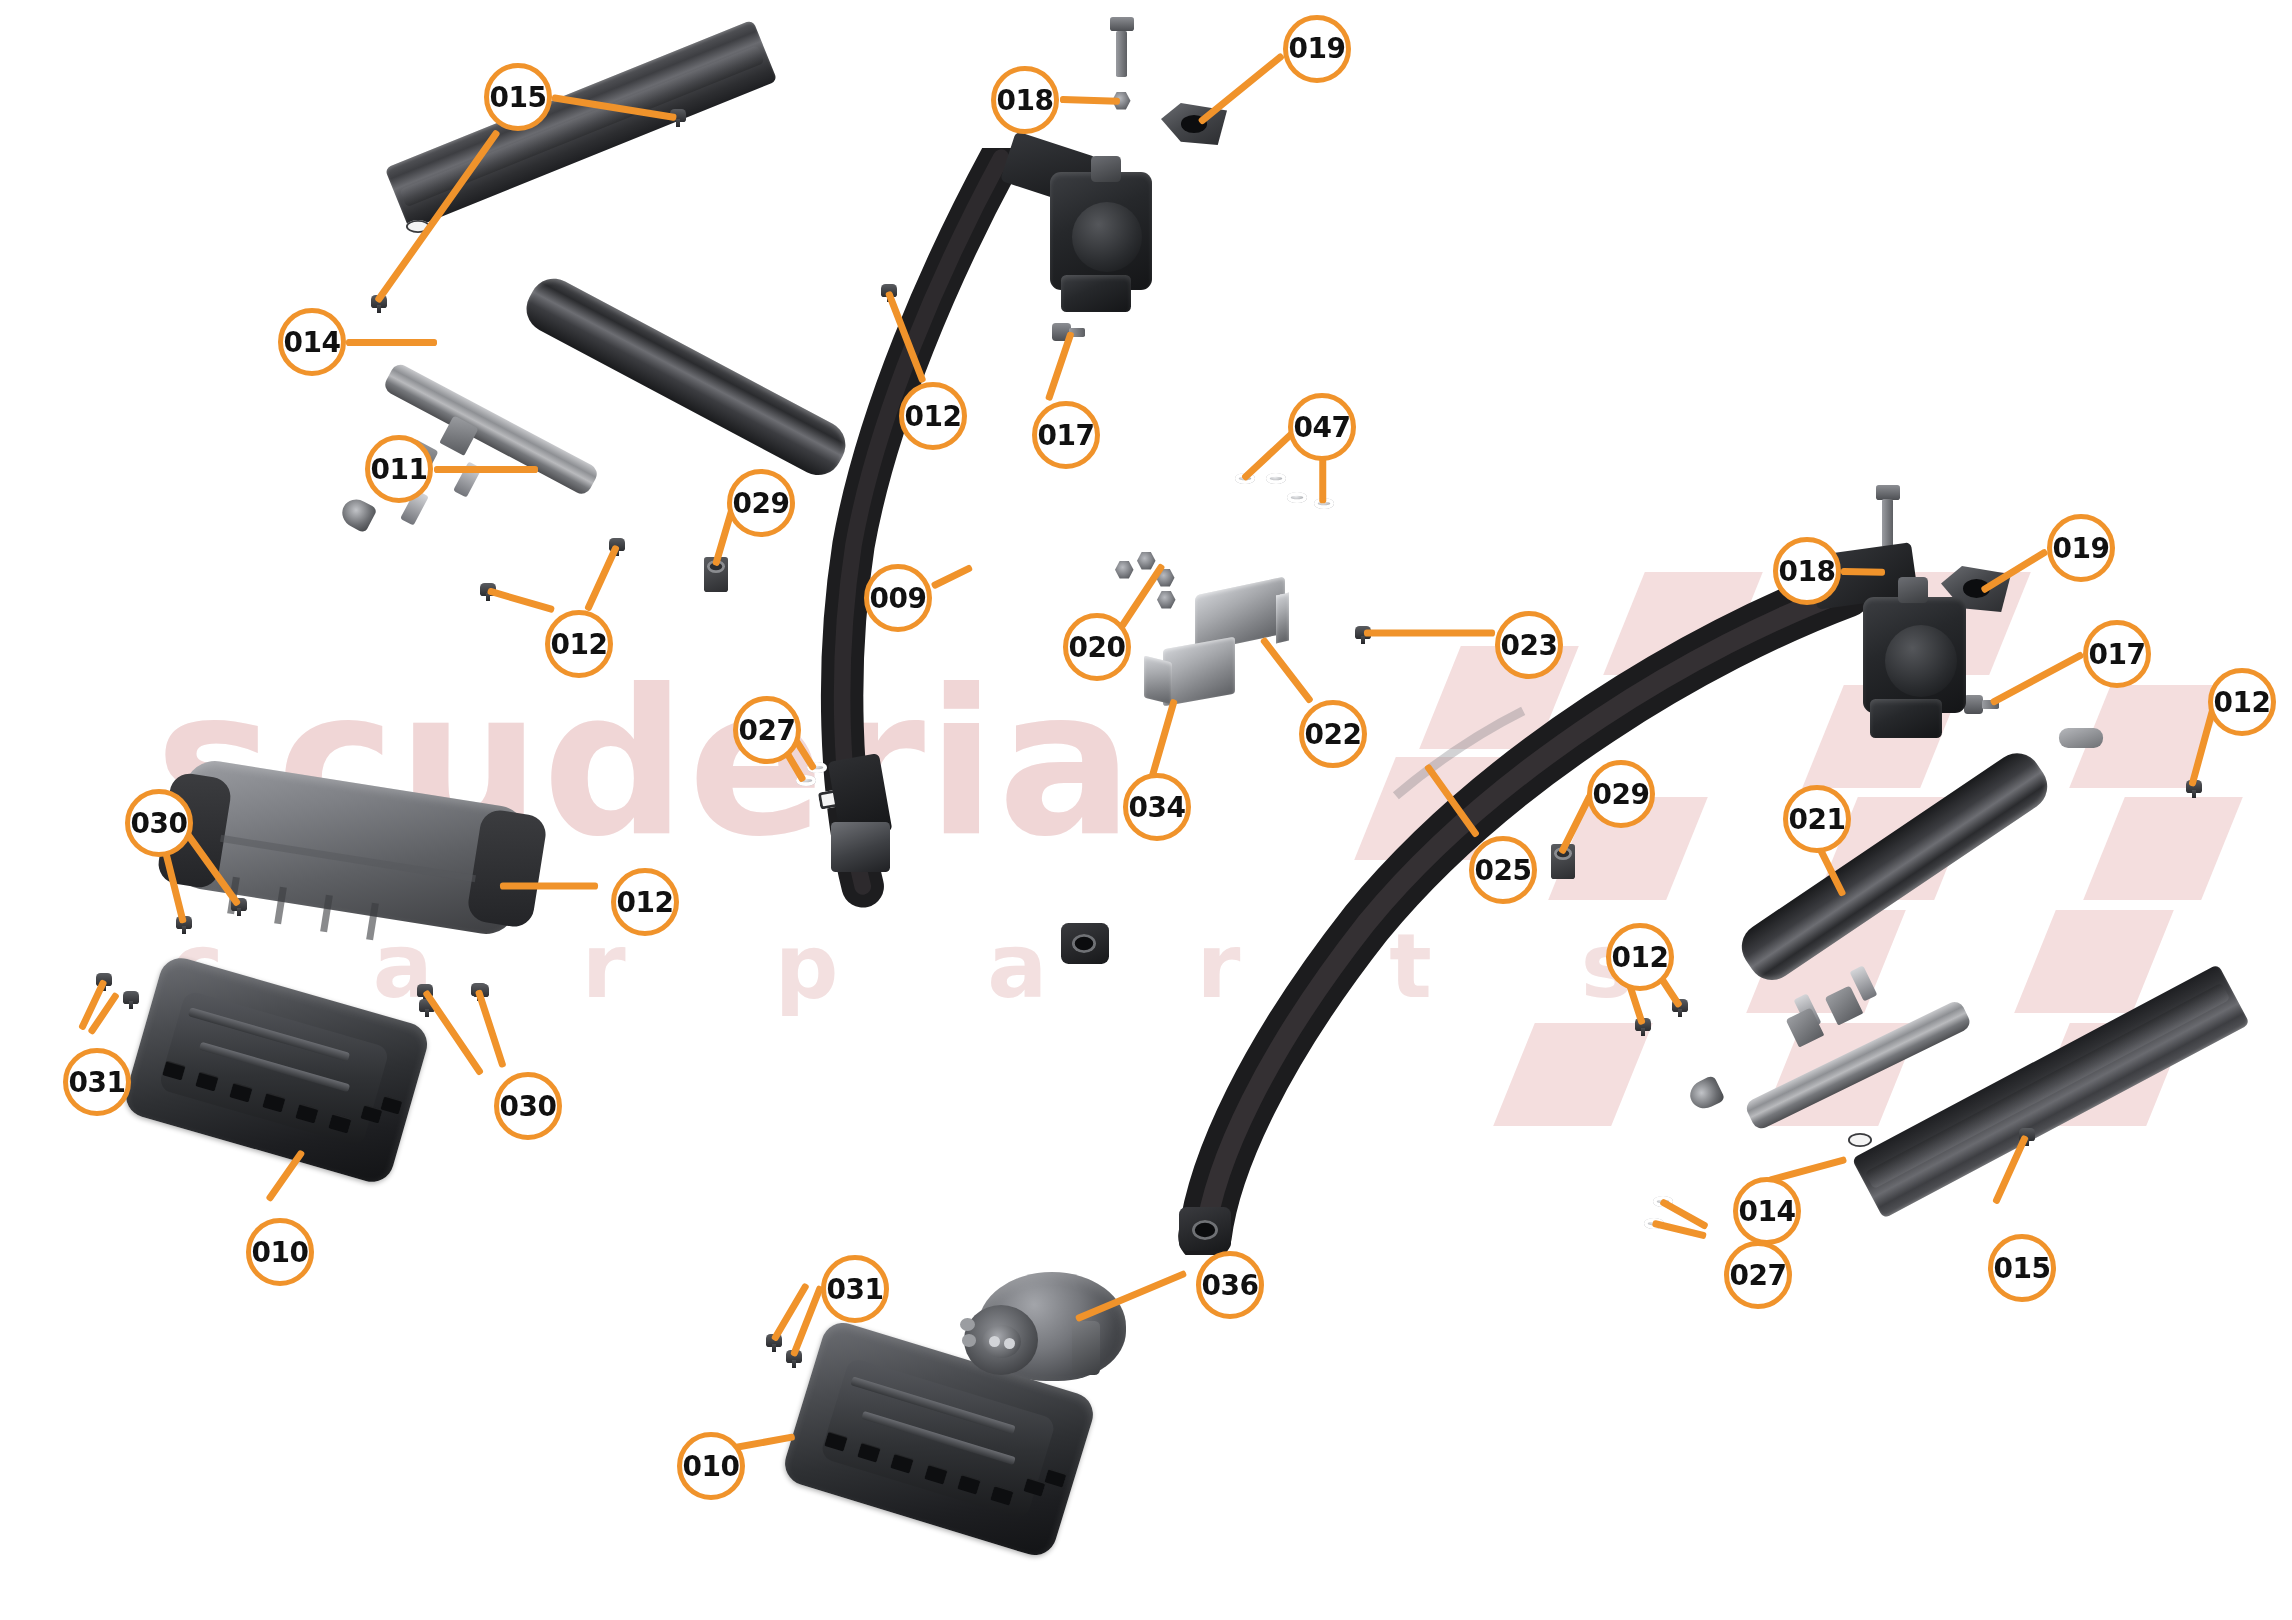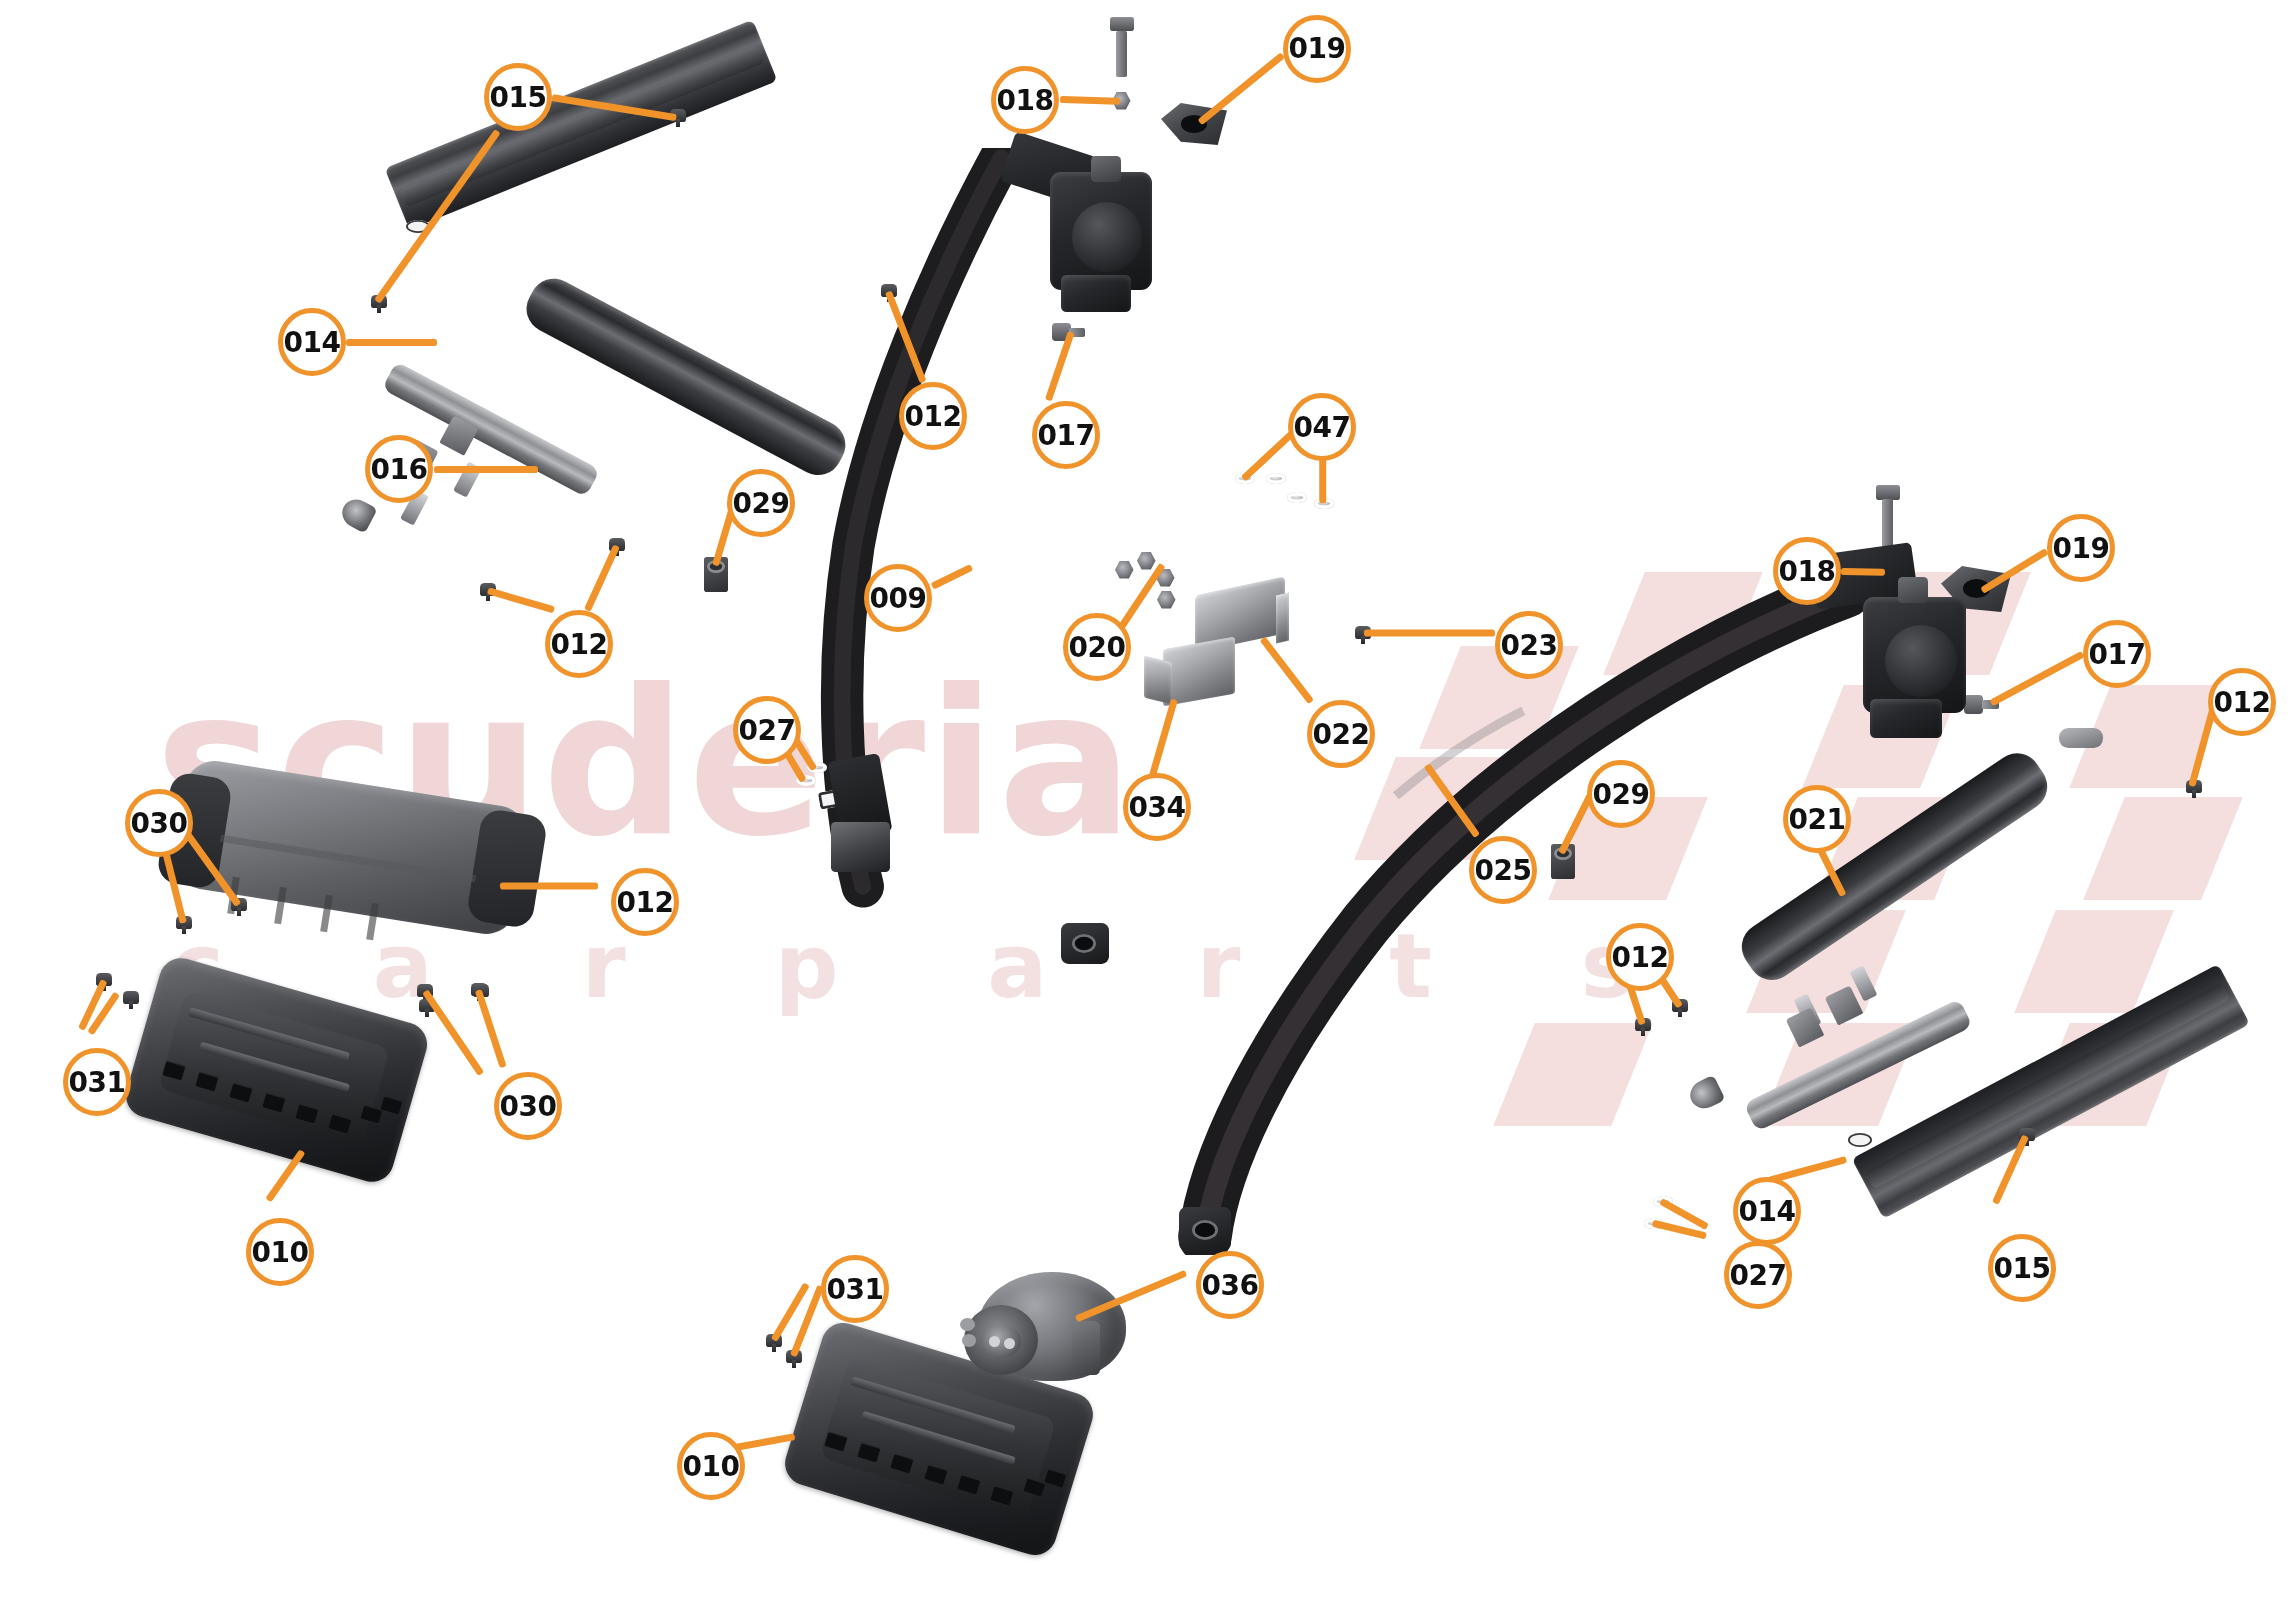--- a/index.html
+++ b/index.html
@@ -454,41 +454,41 @@
       <div class="callout" style="left: 1283px; top: 14.8px; border-color: rgb(240, 147, 43); color: rgb(17, 17, 17);">
         <span>019</span>
       </div>
       <div class="callout" style="left: 899px; top: 382px; border-color: rgb(240, 147, 43); color: rgb(17, 17, 17);">
         <span>012</span>
       </div>
       <div class="callout" style="left: 1032px; top: 401px; border-color: rgb(240, 147, 43); color: rgb(17, 17, 17);">
         <span>017</span>
       </div>
       <div class="callout" style="left: 365px; top: 435px; border-color: rgb(240, 147, 43); color: rgb(17, 17, 17);">
-        <span>016</span>
+        <span>011</span>
       </div>
       <div class="callout" style="left: 727px; top: 469px; border-color: rgb(240, 147, 43); color: rgb(17, 17, 17);">
         <span>029</span>
       </div>
       <div class="callout" style="left: 1288px; top: 393px; border-color: rgb(240, 147, 43); color: rgb(17, 17, 17);">
         <span>047</span>
       </div>
       <div class="callout" style="left: 545px; top: 610px; border-color: rgb(240, 147, 43); color: rgb(17, 17, 17);">
         <span>012</span>
       </div>
       <div class="callout" style="left: 864px; top: 564px; border-color: rgb(240, 147, 43); color: rgb(17, 17, 17);">
         <span>009</span>
       </div>
       <div class="callout" style="left: 1063px; top: 613px; border-color: rgb(240, 147, 43); color: rgb(17, 17, 17);">
         <span>020</span>
       </div>
       <div class="callout" style="left: 1495px; top: 611px; border-color: rgb(240, 147, 43); color: rgb(17, 17, 17);">
         <span>023</span>
       </div>
-      <div class="callout" style="left: 1299px; top: 700px; border-color: rgb(240, 147, 43); color: rgb(17, 17, 17); margin-left: 8px;">
+      <div class="callout" style="left: 1299px; top: 700px; border-color: rgb(240, 147, 43); color: rgb(17, 17, 17);">
         <span>022</span>
       </div>
       <div class="callout" style="left: 1773px; top: 537px; border-color: rgb(240, 147, 43); color: rgb(17, 17, 17);">
         <span>018</span>
       </div>
       <div class="callout" style="left: 2047px; top: 514px; border-color: rgb(240, 147, 43); color: rgb(17, 17, 17);">
         <span>019</span>
       </div>
       <div class="callout" style="left: 2083px; top: 620px; border-color: rgb(240, 147, 43); color: rgb(17, 17, 17);">
         <span>017</span>

